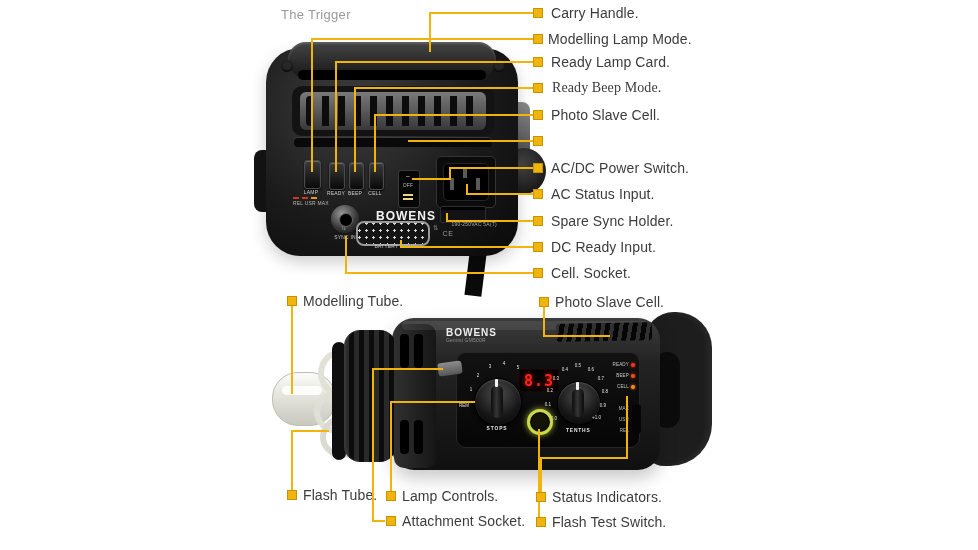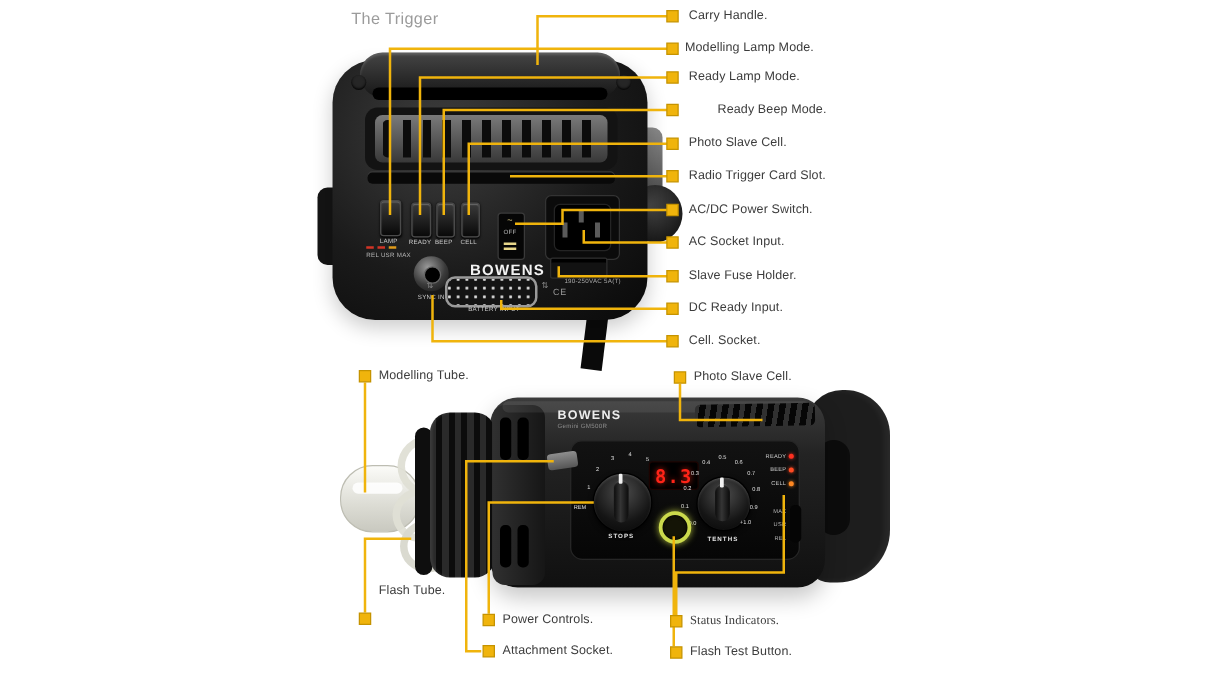--- a/index.html
+++ b/index.html
@@ -1,20 +1,20 @@
 <!DOCTYPE html>
 <html><head>
 <meta charset="utf-8">
 <style>
   html,body{margin:0;padding:0;background:#fff;}
   #canvas{position:relative;width:978px;height:550px;background:#ffffff;overflow:hidden;
           font-family:"Liberation Sans",sans-serif;}
   .abs{position:absolute;}
   
-  .callout{position:absolute;font-size:10px;color:#3c3c3c;line-height:16px;white-space:nowrap;letter-spacing:.1px;}
+  .callout{position:absolute;font-size:14px;color:#3c3c3c;line-height:16px;white-space:nowrap;letter-spacing:.1px;}
   .title{position:absolute;left:281px;top:7px;font-size:13px;color:#9b9b9b;letter-spacing:.3px;}
   
   svg.lines{position:absolute;left:0;top:0;z-index:5;}
   .line{stroke:#F0B40C;stroke-width:2;fill:none;}
   .marker{fill:#F0B40C;stroke:#C59300;stroke-width:1;}
   
   .metal{background:linear-gradient(180deg,#8a8a8a,#4a4a4a);}
   .micro{position:absolute;font-size:9px;color:#c9c9c9;text-align:center;transform:scale(.55);
          transform-origin:center top;white-space:nowrap;letter-spacing:.4px;z-index:4;}
   .micro-r{position:absolute;font-size:9px;color:#c9c9c9;text-align:right;transform:scale(.5);
@@ -225,30 +225,29 @@
     <rect class="marker" x="539.5" y="297.5" width="9" height="9"></rect>
     <rect class="marker" x="287.5" y="490.5" width="9" height="9"></rect>
     <rect class="marker" x="386.5" y="491.5" width="9" height="9"></rect>
     <rect class="marker" x="386.5" y="516.5" width="9" height="9"></rect>
     <rect class="marker" x="536.5" y="492.5" width="9" height="9"></rect>
     <rect class="marker" x="536.5" y="517.5" width="9" height="9"></rect>
   </svg>
 
   <div class="callout" style="left:551px;top:5px;">Carry Handle.</div>
   <div class="callout" style="left:548px;top:31px;">Modelling Lamp Mode.</div>
-  <div class="callout" style="left:551px;top:54px;">Ready Lamp Mode.</div>
-  <div class="callout" style="left:574px;top:80px;">Ready Beep Mode.</div>
+  <div class="callout" style="left:551px;top:54px;">Ready Lamp Card.</div>
+  <div class="callout" style="left:552px;top:80px;font-family:Liberation Serif, serif;">Ready Beep Mode.</div>
   <div class="callout" style="left:551px;top:107px;">Photo Slave Cell.</div>
-  <div class="callout" style="left:551px;top:133px;">Radio Trigger Card Slot.</div>
   <div class="callout" style="left:551px;top:160px;">AC/DC Power Switch.</div>
-  <div class="callout" style="left:551px;top:186px;">AC Socket Input.</div>
-  <div class="callout" style="left:551px;top:213px;">Slave Fuse Holder.</div>
+  <div class="callout" style="left:551px;top:186px;">AC Status Input.</div>
+  <div class="callout" style="left:551px;top:213px;">Spare Sync Holder.</div>
   <div class="callout" style="left:551px;top:239px;">DC Ready Input.</div>
   <div class="callout" style="left:551px;top:265px;">Cell. Socket.</div>
   <div class="callout" style="left:303px;top:293px;">Modelling Tube.</div>
   <div class="callout" style="left:555px;top:294px;">Photo Slave Cell.</div>
-  <div class="callout" style="left:303px;top:465px;">Flash Tube.</div>
-  <div class="callout" style="left:402px;top:488px;">Power Controls.</div>
+  <div class="callout" style="left:303px;top:487px;">Flash Tube.</div>
+  <div class="callout" style="left:402px;top:488px;">Lamp Controls.</div>
   <div class="callout" style="left:402px;top:513px;">Attachment Socket.</div>
-  <div class="callout" style="left:552px;top:489px;font-family:Liberation Serif, serif;">Status Indicators.</div>
-  <div class="callout" style="left:552px;top:514px;">Flash Test Button.</div>
+  <div class="callout" style="left:552px;top:489px;">Status Indicators.</div>
+  <div class="callout" style="left:552px;top:514px;">Flash Test Switch.</div>
 
 </div>
 
 </body></html>

